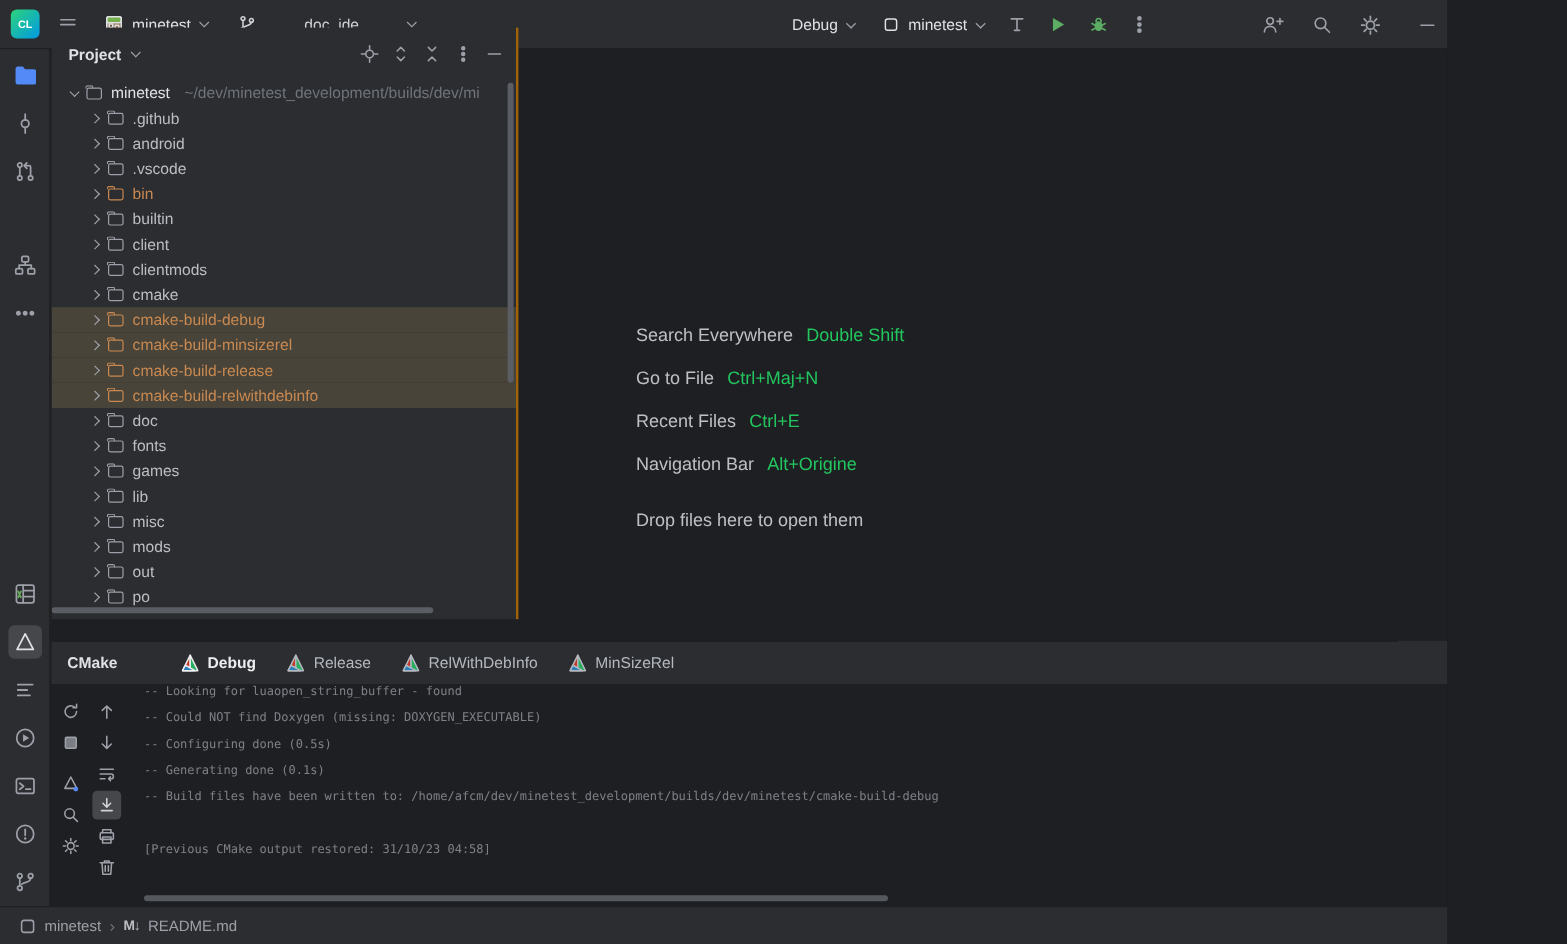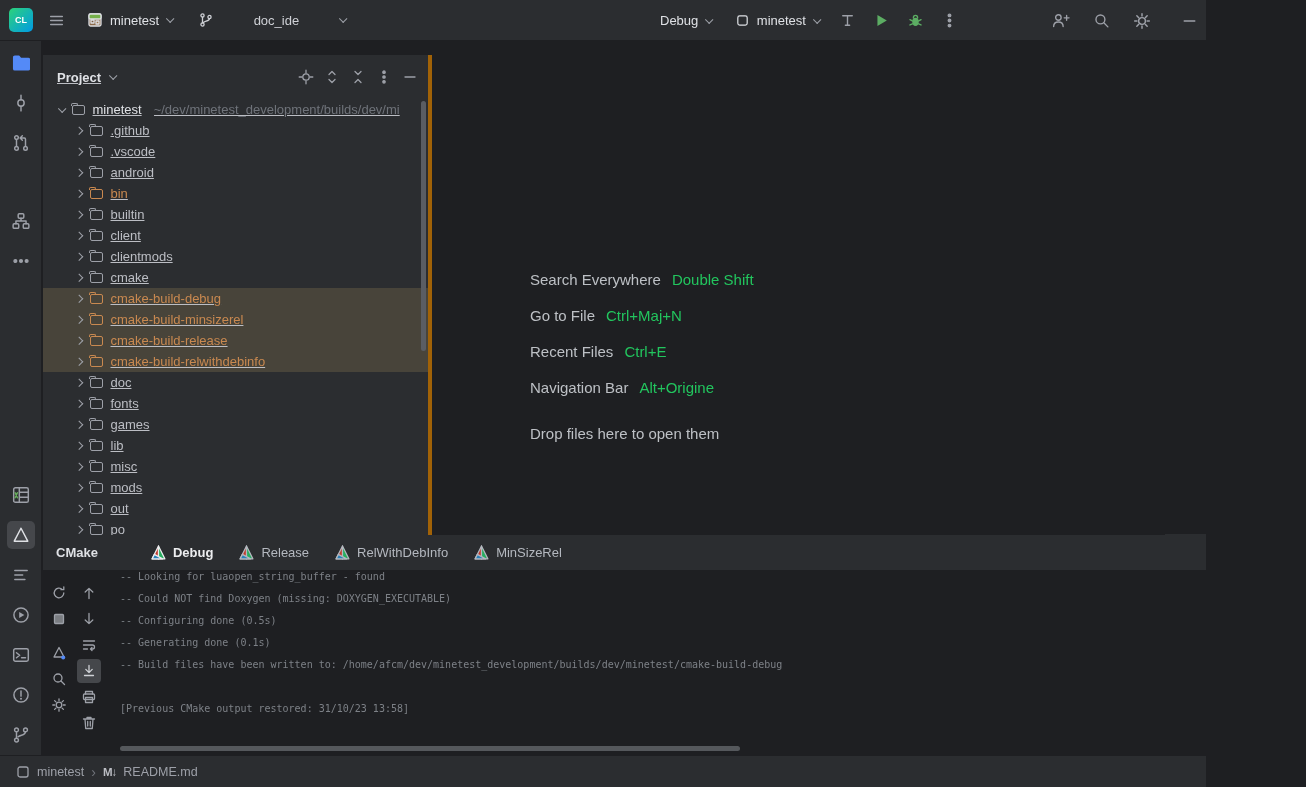--- a/index.html
+++ b/index.html
@@ -29,22 +29,22 @@
   
   .abar { position:absolute; top:41px; bottom:32px; width:42px; background:#2b2d30; display:flex; flex-direction:column; align-items:center; }
   .abar-left { left:0; border-right:1px solid #1e1f22; padding-top:8px; }
   .abar-right { right:0; border-left:1px solid #1e1f22; padding-top:8px; }
   .abtn { width:28px; height:28px; border-radius:5px; display:flex; align-items:center; justify-content:center; color:#9da0a8; margin-bottom:12px; flex:none; }
   .abtn.active-tool { background:#45474b; color:#dfe1e5; }
   .abar .gap { height:38px; flex:none; }
   .abar .stretch { flex:1; }
 
   
-  .project-panel { position:absolute; left:43px; top:55px; width:389px; height:493px;
-    background:#2b2d30; border-right:4px solid #a16207; overflow:hidden;text-decoration:underline; }
+  .project-panel { position:absolute; left:43px; top:23px; width:389px; height:493px;
+    background:#2b2d30; border-right:2px solid #a16207; overflow:hidden; }
   .pp-header { height:44px; display:flex; align-items:center; padding:0 8px 0 14px; }
   .pp-title { display:flex; align-items:center; gap:8px; color:#dfe1e5; font-weight:600; }
   .pp-actions { margin-left:auto; display:flex; align-items:center; gap:6px; }
   .pp-actions .ibtn { width:20px; height:20px; }
   .tree-row { height:21px; display:flex; align-items:center; gap:8px; padding-left:33px; color:#bcbec4; white-space:nowrap; }
   .tree-row.root { padding-left:15px; }
   .tree-row .t-name.rootname { color:#dfe1e5; }
   .t-path { color:#6f737a; margin-left:4px; overflow:hidden; }
   .folder { position:relative; display:inline-block; width:13px; height:10px; border:1.3px solid #9da0a8; border-radius:2px; flex:none; margin-top:1px; }
   .folder::before { content:""; position:absolute; top:-3.5px; left:-1.3px; width:5px; height:2.2px;
@@ -356,27 +356,27 @@
 
           <div class="tree-row">
             <span class="chev right"></span>
             <span class="folder"></span>
             <span class="t-name">.github</span>
           </div>
 
           <div class="tree-row">
             <span class="chev right"></span>
             <span class="folder"></span>
+            <span class="t-name">android</span>
+          </div>
+
+          <div class="tree-row">
+            <span class="chev right"></span>
+            <span class="folder"></span>
             <span class="t-name">.vscode</span>
-          </div>
-
-          <div class="tree-row">
-            <span class="chev right"></span>
-            <span class="folder"></span>
-            <span class="t-name">android</span>
           </div>
 
           <div class="tree-row excluded">
             <span class="chev right"></span>
             <span class="folder"></span>
             <span class="t-name">bin</span>
           </div>
 
           <div class="tree-row">
             <span class="chev right"></span>
@@ -626,21 +626,21 @@
             <div class="console-line">-- Could NOT find Doxygen (missing: DOXYGEN_EXECUTABLE)</div>
 
             <div class="console-line">-- Configuring done (0.5s)</div>
 
             <div class="console-line">-- Generating done (0.1s)</div>
 
             <div class="console-line">-- Build files have been written to: /home/afcm/dev/minetest_development/builds/dev/minetest/cmake-build-debug</div>
 
             <div class="console-line"></div>
 
-            <div class="console-line">[Previous CMake output restored: 31/10/23 13:58]</div>
+            <div class="console-line">[Previous CMake output restored: 31/10/23 04:58]</div>
           </div>
       </div>
       <div class="con-vscroll"></div>
       <div class="con-hscroll"></div>
     </div>
   </div>
 
   <div class="statusbar">
     <div class="sb-left">
       <svg width="14" height="14" viewBox="0 0 14 14" stroke="#548af7">

